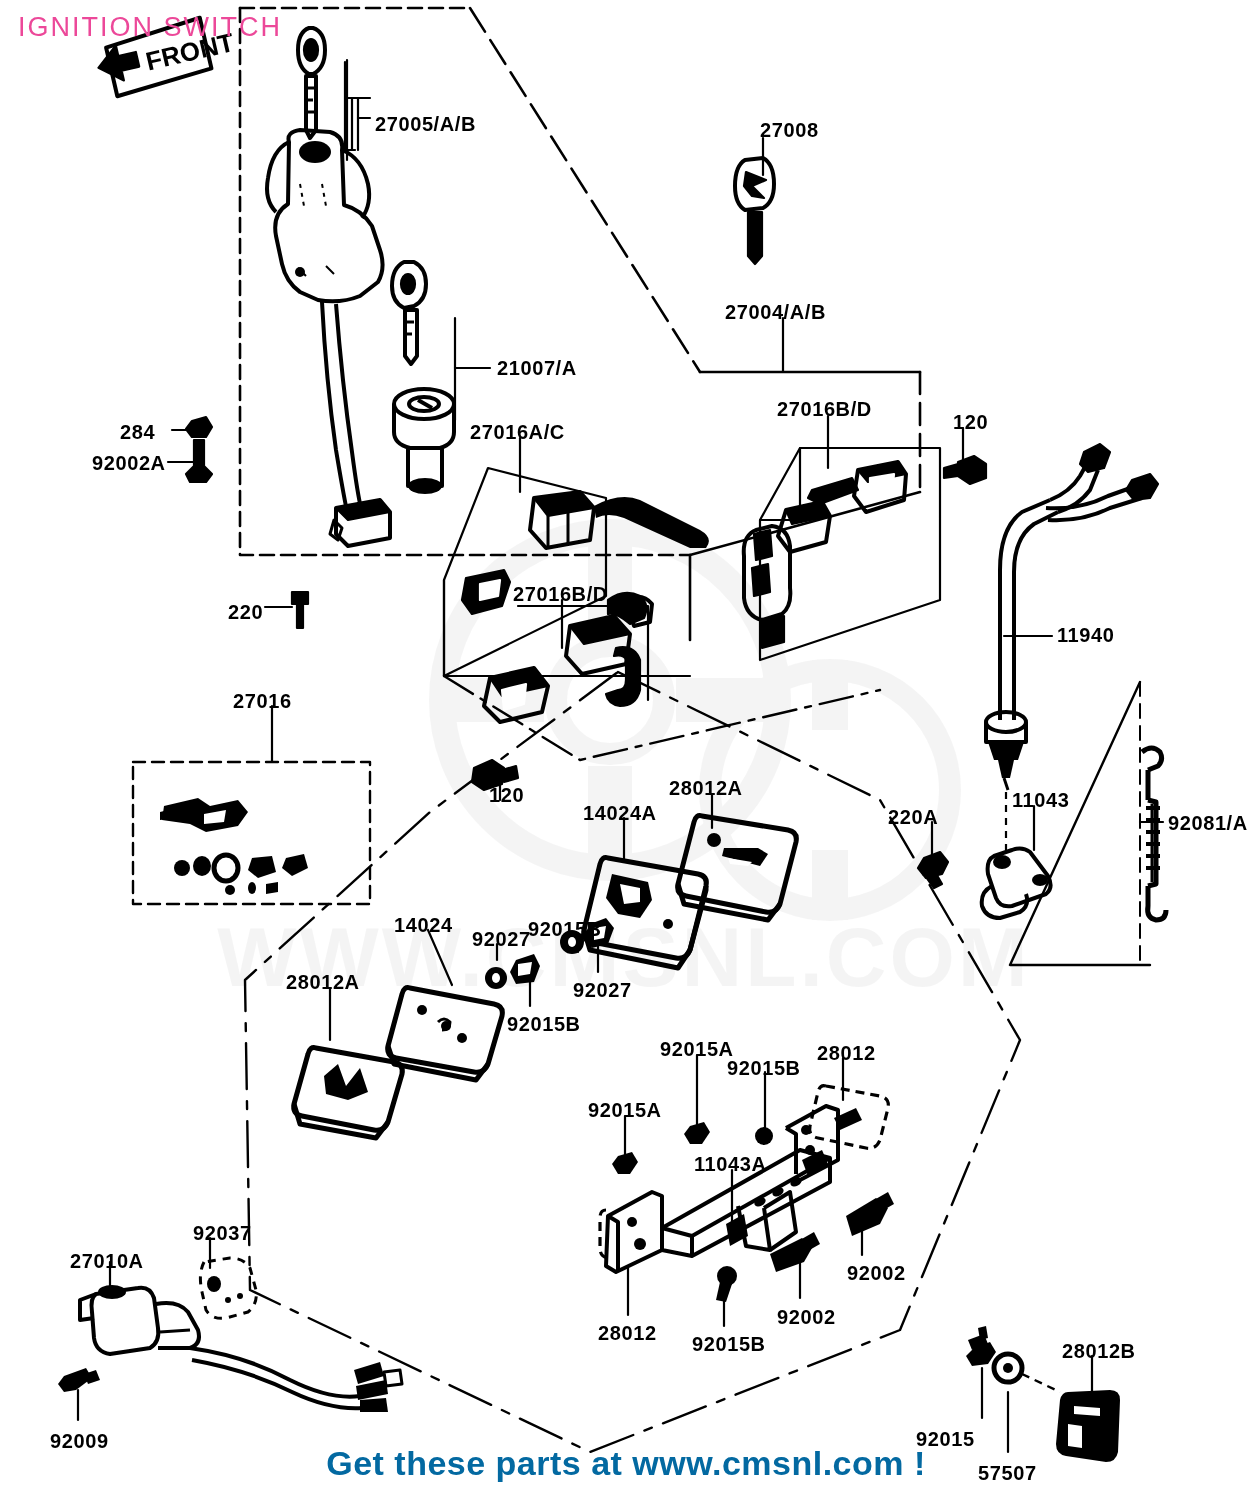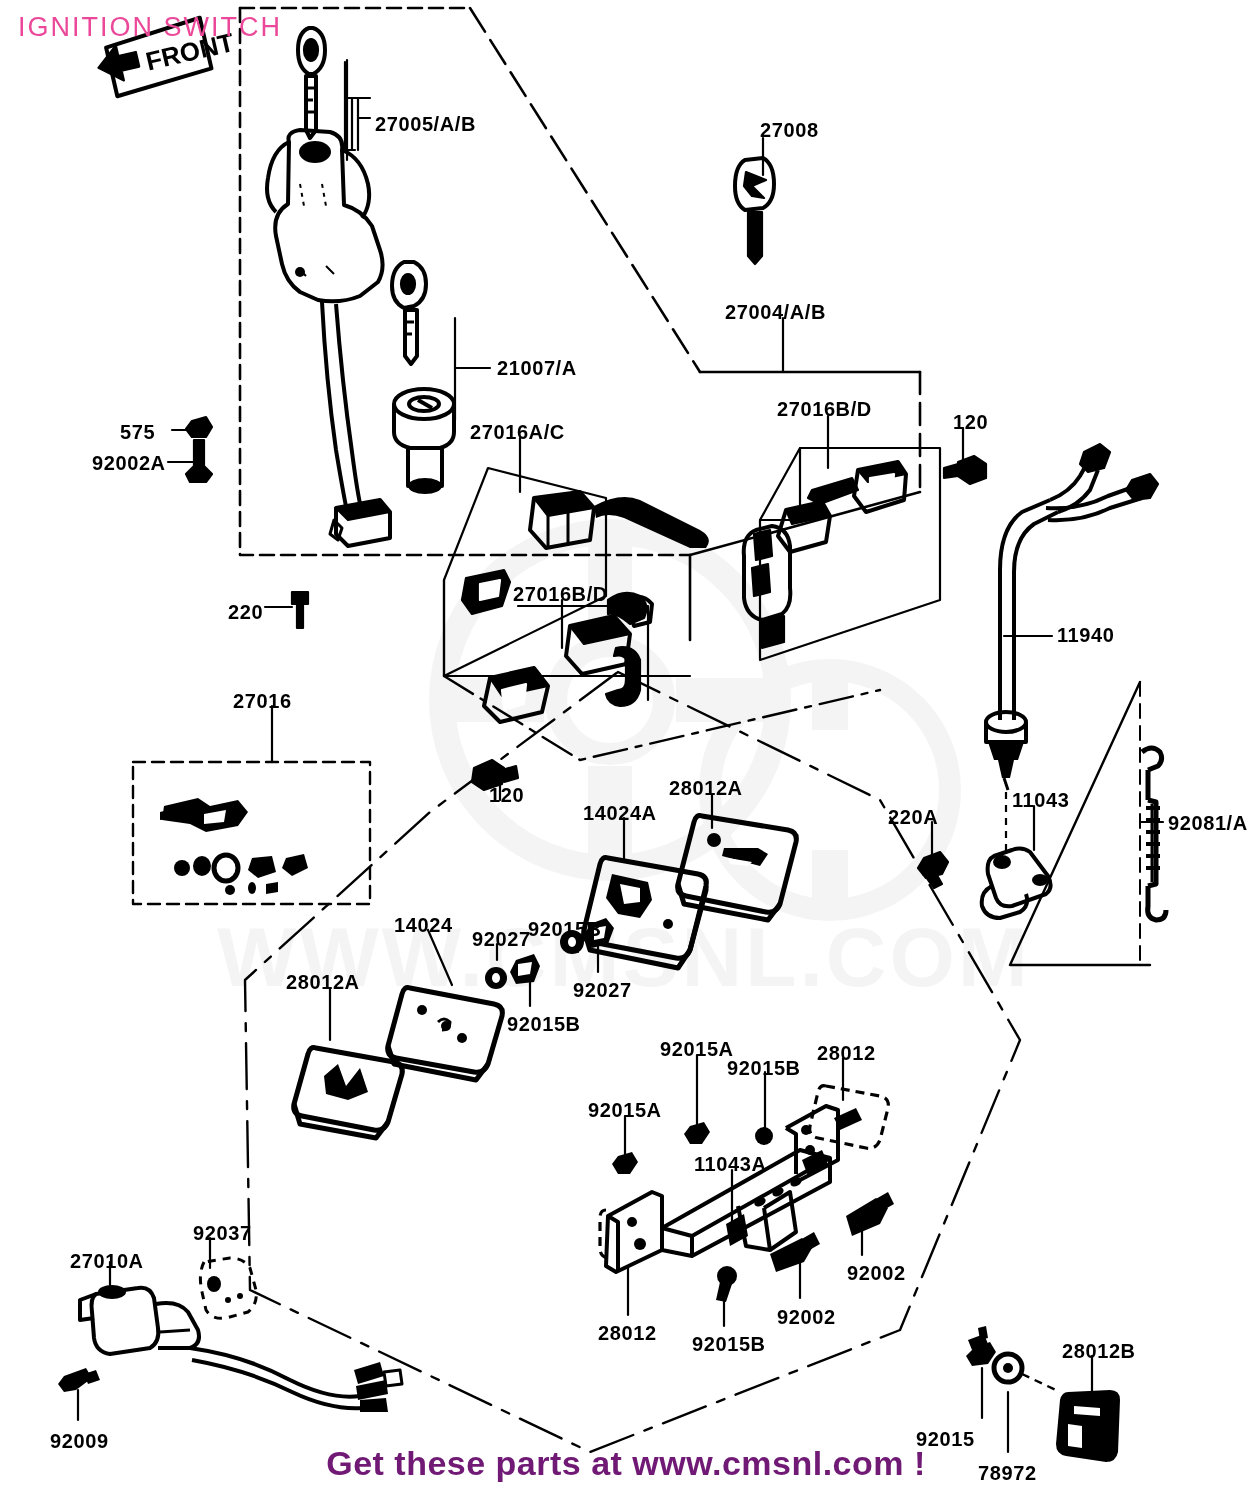--- a/index.html
+++ b/index.html
@@ -11,21 +11,21 @@
   
   .page-title{
     position:absolute;left:18px;top:12px;
     font-size:27px;letter-spacing:2.0px;color:#ec4899;
     font-weight:300;white-space:nowrap;text-align:right;
   }
 
   
   .promo{
     position:absolute;left:0;top:1444px;width:1252px;text-align:center;
-    font-size:34px;color:#701a75;font-weight:bold;letter-spacing:0.5px;
+    font-size:34px;color:#0369a1;font-weight:bold;letter-spacing:0.5px;
     font-family:"Liberation Sans", sans-serif;
   }
 
   
   .lbl{
     position:absolute;color:#000;font-weight:bold;
     font-size:20px;letter-spacing:0.6px;white-space:nowrap;
     font-family:"Liberation Sans", sans-serif;
   }
 
@@ -500,21 +500,21 @@
     </g>
   </svg>
 
   <div class="page-title">IGNITION SWITCH</div>
 
   <div id="callouts">
       <div class="lbl" style="left: 375px; top: 113px;">27005/A/B</div>
       <div class="lbl" style="left: 760px; top: 119px;">27008</div>
       <div class="lbl" style="left: 497px; top: 357px;">21007/A</div>
       <div class="lbl" style="left: 725px; top: 301px;">27004/A/B</div>
-      <div class="lbl" style="left: 120px; top: 421px;">575</div>
+      <div class="lbl" style="left: 120px; top: 421px;">284</div>
       <div class="lbl" style="left: 92px; top: 452px;">92002A</div>
       <div class="lbl" style="left: 470px; top: 421px;">27016A/C</div>
       <div class="lbl" style="left: 777px; top: 398px;">27016B/D</div>
       <div class="lbl" style="left: 953px; top: 411px;">120</div>
       <div class="lbl" style="left: 228px; top: 601px;">220</div>
       <div class="lbl" style="left: 513px; top: 583px;">27016B/D</div>
       <div class="lbl" style="left: 1057px; top: 624px;">11940</div>
       <div class="lbl" style="left: 233px; top: 690px;">27016</div>
       <div class="lbl" style="left: 669px; top: 777px;">28012A</div>
       <div class="lbl" style="left: 489px; top: 784px;">120</div>
@@ -534,19 +534,19 @@
       <div class="lbl" style="left: 588px; top: 1099px;">92015A</div>
       <div class="lbl" style="left: 694px; top: 1153px;">11043A</div>
       <div class="lbl" style="left: 847px; top: 1262px;">92002</div>
       <div class="lbl" style="left: 777px; top: 1306px;">92002</div>
       <div class="lbl" style="left: 598px; top: 1322px;">28012</div>
       <div class="lbl" style="left: 692px; top: 1333px;">92015B</div>
       <div class="lbl" style="left: 70px; top: 1250px;">27010A</div>
       <div class="lbl" style="left: 193px; top: 1222px;">92037</div>
       <div class="lbl" style="left: 50px; top: 1430px;">92009</div>
       <div class="lbl" style="left: 916px; top: 1428px;">92015</div>
-      <div class="lbl" style="left: 978px; top: 1462px;">78972</div>
+      <div class="lbl" style="left: 978px; top: 1462px;">57507</div>
       <div class="lbl" style="left: 1062px; top: 1340px;">28012B</div>
     </div>
 
   <div class="promo">Get these parts at www.cmsnl.com !</div>
 
 </div>
 
 </body></html>

